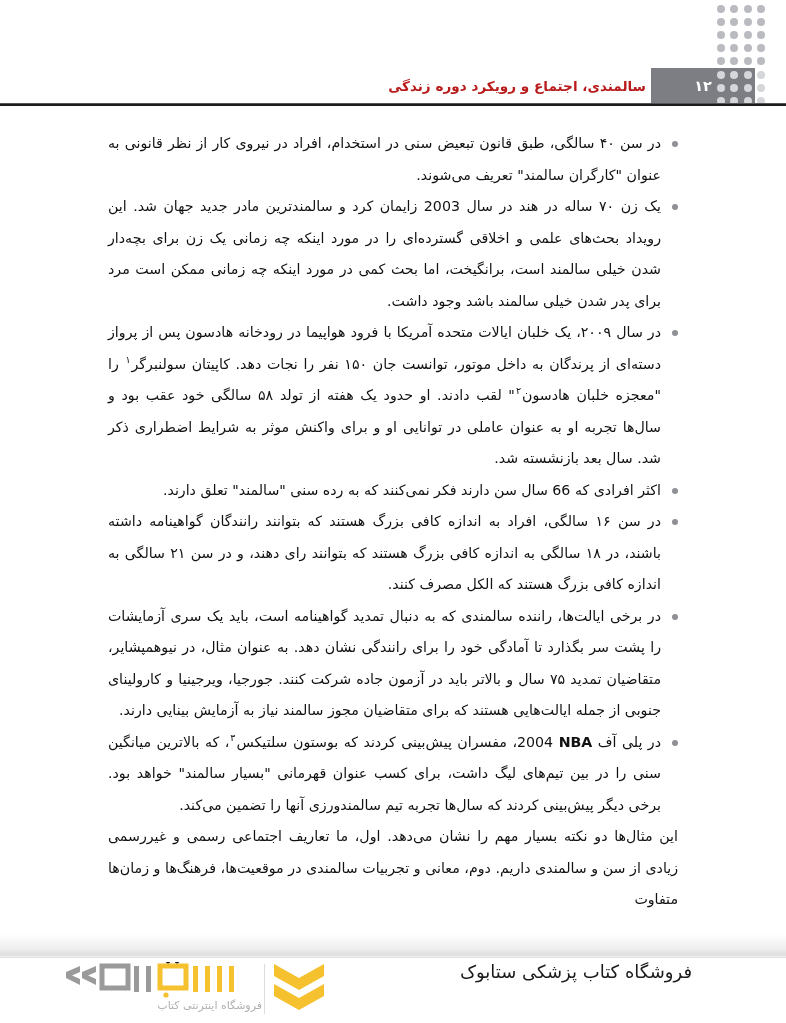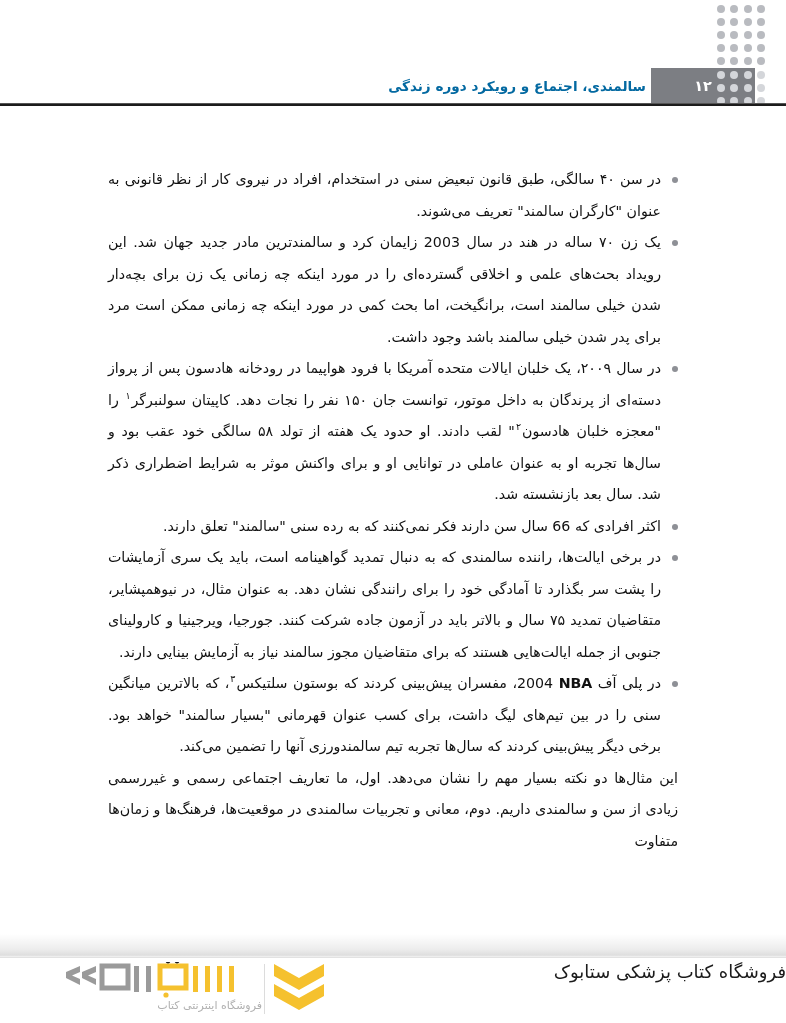--- a/index.html
+++ b/index.html
@@ -76,21 +76,21 @@
     z-index: 4;
   }
   #header-title {
     position: absolute;
     top: 70px;
     right: 140px;
     height: 32px;
     line-height: 32px;
     font-size: 13.6px;
     font-weight: bold;
-    color: #0369a1;
+    color: #b91c1c;
     white-space: nowrap;
     letter-spacing: 0.1px;
   }
   #header-rule {
     position: absolute;
     top: 103px;
     left: 0;
     width: 786px;
     height: 3px;
     background: #1c1c1c;
@@ -104,21 +104,20 @@
     top: 128px;
     right: 108px;
     left: 108px;
     width: 570px;
     direction: rtl;
     text-align: justify;
     text-align-last: right;
     font-size: 14.2px;
     line-height: 31.5px;
     color: #111111;
-    margin-top: 36px;
   }
   ul.bullets {
     list-style: none;
     margin: 0;
     padding: 0;
   }
   ul.bullets > li {
     position: relative;
     padding-right: 17px;
     margin: 0 0 0 0;
@@ -178,20 +177,21 @@
     left: 0;
     width: 786px;
     height: 65px;
     background: #ffffff;
   }
   #footer-brand {
     position: absolute;
     top: 0;
     right: 0;
     width: 420px;
+    text-align: center;
     direction: rtl;
   }
   #brand-fa {
     font-size: 18px;
     color: #1b1b1b;
     line-height: 28px;
     font-weight: normal;
     letter-spacing: 0.2px;
   }
   #brand-url {
@@ -309,20 +309,23 @@
       </li>
 
       <li>
         <span>در سال ۲۰۰۹، یک خلبان ایالات متحده آمریکا با فرود هواپیما در رودخانه هادسون پس از پرواز دسته‌ای از پرندگان به داخل موتور، توانست جان ۱۵۰ نفر را نجات دهد. کاپیتان سولنبرگر</span><sup class="fn">۱</sup><span> را "معجزه خلبان هادسون</span><sup class="fn">۲</sup><span>" لقب دادند. او حدود یک هفته از تولد ۵۸ سالگی خود عقب بود و سال‌ها تجربه او به عنوان عاملی در توانایی او و برای واکنش موثر به شرایط اضطراری ذکر شد. سال بعد بازنشسته شد.</span>
       </li>
 
       <li>
         <span>اکثر افرادی که 66 سال سن دارند فکر نمی‌کنند که به رده سنی "سالمند" تعلق دارند.</span>
       </li>
 
+      <li>
+        <span>در سن ۱۶ سالگی، افراد به اندازه کافی بزرگ هستند که بتوانند رانندگان گواهینامه داشته باشند، در ۱۸ سالگی به اندازه کافی بزرگ هستند که بتوانند رای دهند، و در سن ۲۱ سالگی به اندازه کافی بزرگ هستند که الکل مصرف کنند.</span>
+      </li>
 
       <li>
         <span>در برخی ایالت‌ها، راننده سالمندی که به دنبال تمدید گواهینامه است، باید یک سری آزمایشات را پشت سر بگذارد تا آمادگی خود را برای رانندگی نشان دهد. به عنوان مثال، در نیوهمپشایر، متقاضیان تمدید ۷۵ سال و بالاتر باید در آزمون جاده شرکت کنند. جورجیا، ویرجینیا و کارولینای جنوبی از جمله ایالت‌هایی هستند که برای متقاضیان مجوز سالمند نیاز به آزمایش بینایی دارند.</span>
       </li>
 
       <li>
         <span>در پلی آف </span><span class="ltr">NBA</span><span> 2004، مفسران پیش‌بینی کردند که بوستون سلتیکس</span><sup class="fn">۳</sup><span>، که بالاترین میانگین سنی را در بین تیم‌های لیگ داشت، برای کسب عنوان قهرمانی "بسیار سالمند" خواهد بود. برخی دیگر پیش‌بینی کردند که سال‌ها تجربه تیم سالمندورزی آنها را تضمین می‌کند.</span>
       </li>
 
     </ul>

